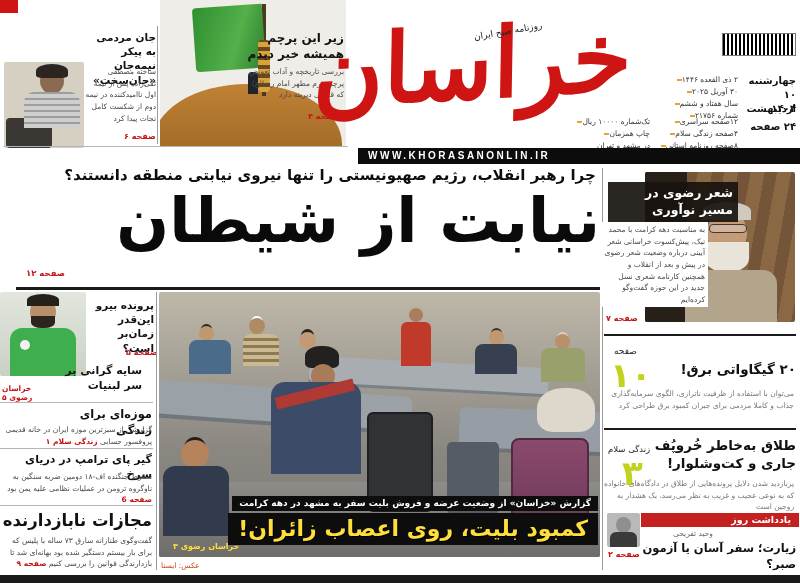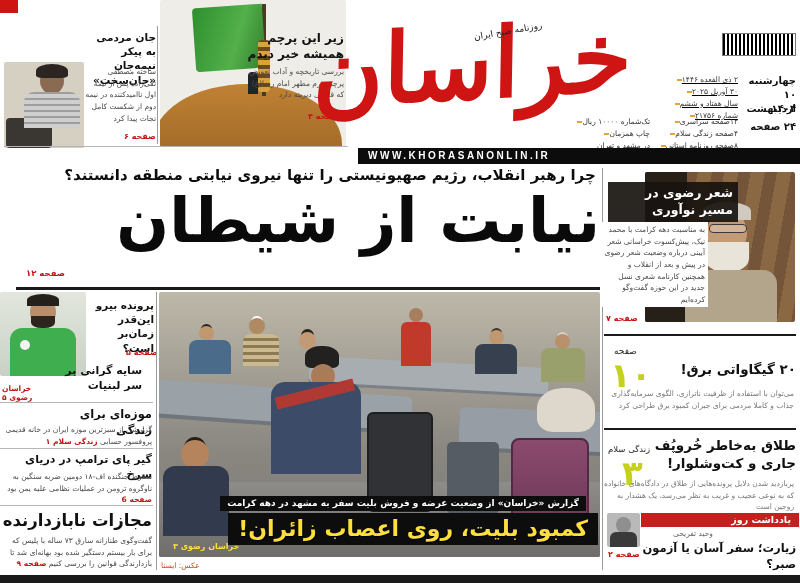--- a/index.html
+++ b/index.html
@@ -65,21 +65,21 @@
   <div class="ab pg" style="left:308px;top:112px;font-size:8px;">صفحه ۴</div>
 
   <div class="ab" id="logo" style="left:352px;top:16px;width:280px;">خراسان</div>
   <div class="ab" id="tagline" style="left:468px;top:26px;width:80px;text-align:center;">روزنامه صبح ایران</div>
   <div class="ab" id="barcode" style="left:722px;top:33px;width:72px;height:21px;"></div>
 
   <div class="ab ttl" style="left:742px;top:74px;width:54px;font-size:10px;">چهارشنبه</div>
   <div class="ab ttl" style="left:732px;top:88px;width:64px;font-size:10px;">۱۰ اردیبهشت</div>
   <div class="ab ttl" style="left:756px;top:102px;width:40px;font-size:10px;">۱۴۰۴</div>
 
-  <div class="ab" style="left:648px;top:74px;width:90px;text-decoration:underline;">
+  <div class="ab" style="left:648px;top:74px;width:90px;">
     <div class="meta-line"><span>۲ ذی القعده ۱۴۴۶</span><span class="bullet"></span></div>
     <div class="meta-line"><span>۳۰ آوریل ۲۰۲۵</span><span class="bullet"></span></div>
     <div class="meta-line"><span>سال هفتاد و ششم</span><span class="bullet"></span></div>
     <div class="meta-line"><span>شماره ۲۱۷۵۶</span><span class="bullet"></span></div>
   </div>
 
   <div class="ab ttl" style="left:746px;top:120px;width:50px;font-size:10px;">۲۴ صفحه</div>
   <div class="ab" style="left:652px;top:116px;width:86px;">
     <div class="meta-line"><span>۱۲صفحه سراسری</span><span class="bullet"></span></div>
     <div class="meta-line"><span>۴صفحه زندگی سلام</span><span class="bullet"></span></div>
@@ -165,21 +165,21 @@
     <div class="ab" style="left:116px;top:96px;width:80px;height:12px;background:#b03a33;transform:rotate(-14deg);"></div>
 
     <div class="ab head" style="left:22px;top:148px;width:28px;height:28px;background:#b5835c;box-shadow:0 -6px 0 -3px #241d18;"></div>
     <div class="ab" style="left:4px;top:174px;width:66px;height:70px;background:#323b4e;border-radius:12px 12px 0 0;"></div>
 
     <div class="ab" style="left:208px;top:120px;width:62px;height:96px;background:#303236;border:2px solid #1d1e21;border-radius:6px;"></div>
     <div class="ab" style="left:288px;top:150px;width:52px;height:72px;background:#565c64;border-radius:5px;"></div>
     <div class="ab" style="left:352px;top:146px;width:74px;height:88px;background:linear-gradient(#8a4a6e,#6d3757);border-radius:8px;border:2px solid #522942;"></div>
     <div class="ab" style="left:378px;top:96px;width:58px;height:44px;background:#ddd8cb;border-radius:45% 45% 30% 30%;"></div>
 
-    <div class="ab ovl-kicker" style="right:14px;top:204px;text-align:center;">گزارش «خراسان» از وضعیت عرضه و فروش بلیت سفر به مشهد در دهه کرامت</div>
+    <div class="ab ovl-kicker" style="right:2px;top:204px;text-align:center;">گزارش «خراسان» از وضعیت عرضه و فروش بلیت سفر به مشهد در دهه کرامت</div>
     <div class="ab ovl-head" style="right:2px;top:221px;">کمبود بلیت، روی اعصاب زائران!</div>
     <div class="ab" style="left:14px;top:250px;color:#ffdf3d;font-size:8px;font-weight:bold;">خراسان رضوی ۳</div>
   </div>
   <div class="ab" style="left:161px;top:561px;color:#cf4a1a;font-size:7.5px;">عکس: ایسنا</div>
 
   <div class="ab rule-v" style="left:602px;top:168px;height:402px;"></div>
 
   <div class="ab photo" style="left:645px;top:172px;width:150px;height:150px;background:repeating-linear-gradient(100deg,#8a6844 0 14px,#75553a 14px 26px);">
     <div class="ab" style="left:0;top:0;width:42px;height:150px;background:#262019;"></div>
     <div class="ab head" style="left:62px;top:38px;width:40px;height:46px;background:#c49b78;"></div>

